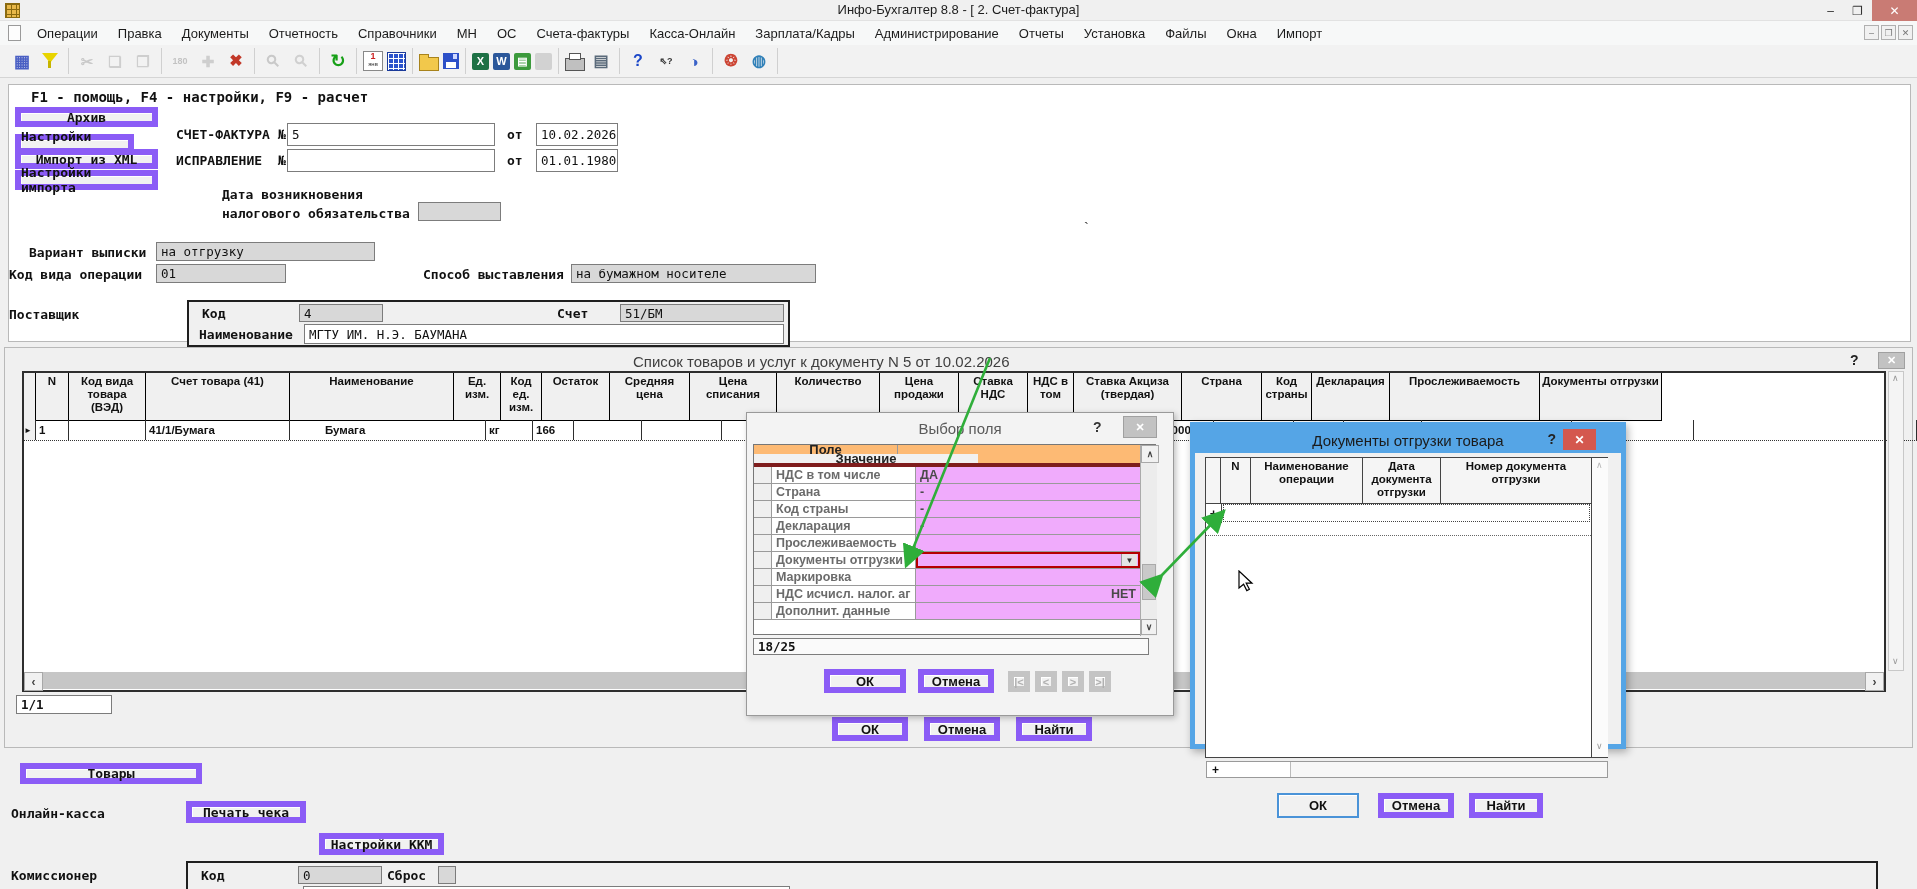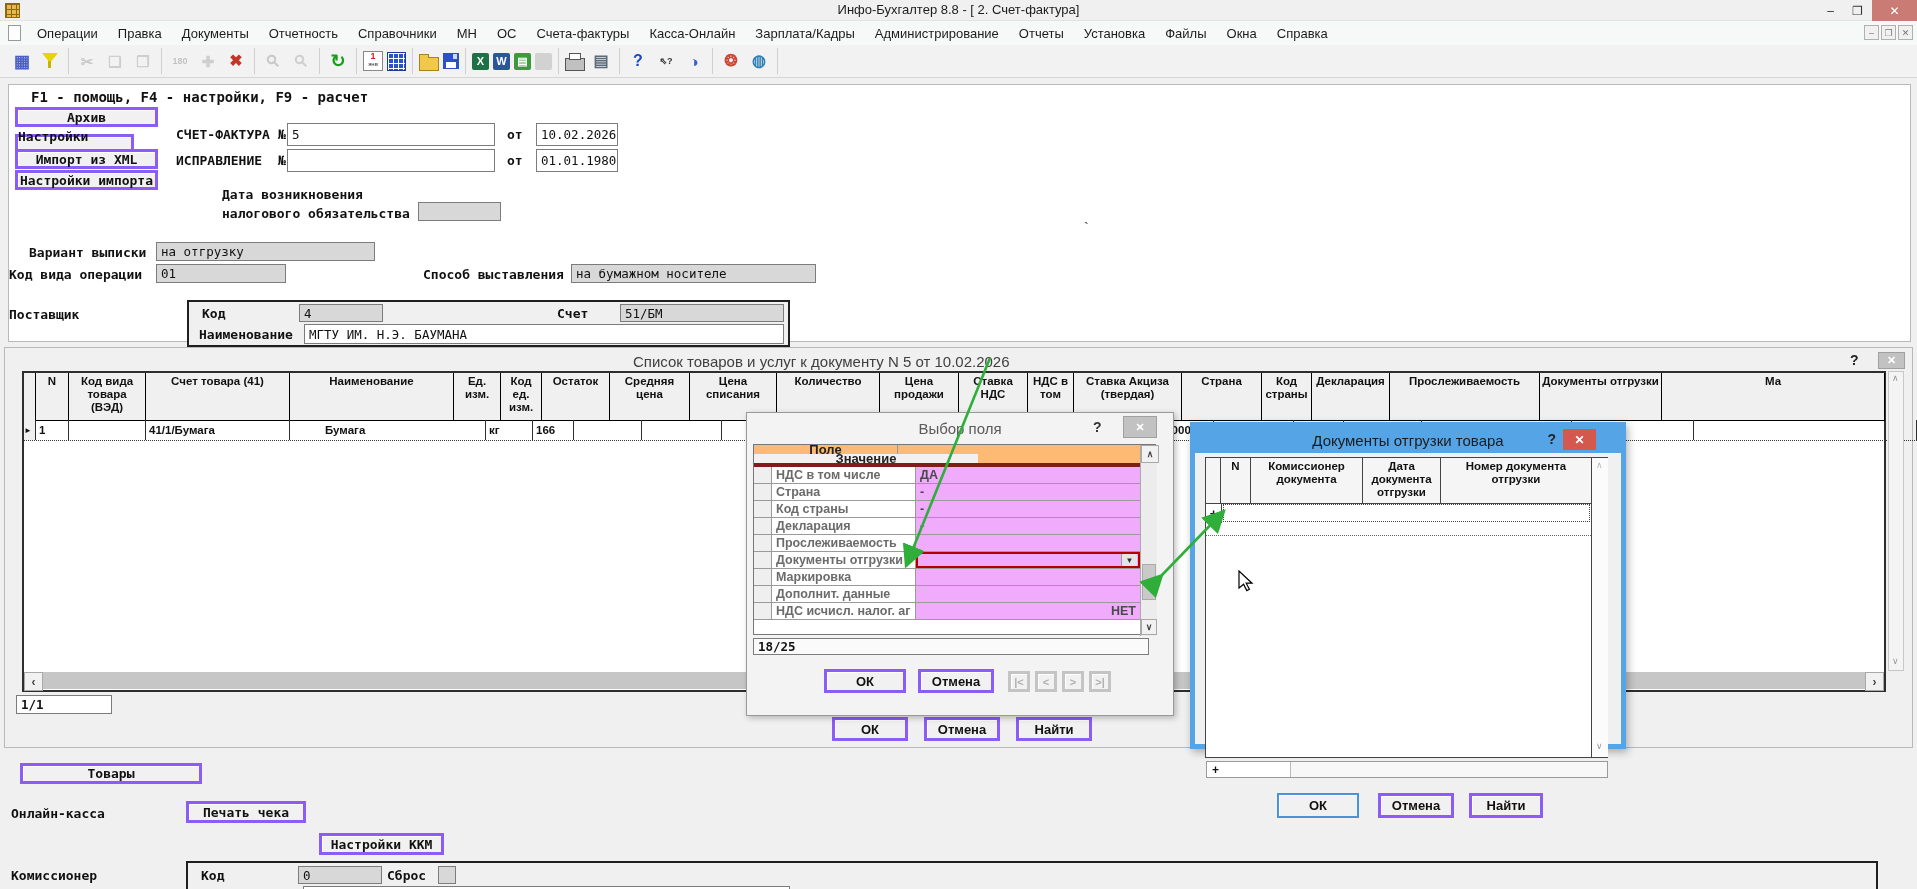--- a/index.html
+++ b/index.html
@@ -44,21 +44,21 @@
   .ic-printer{position:relative;width:18px;height:11px;background:#c0c0c0;border:1px solid #555;margin-top:6px;}
   .ic-printer::before{content:"";position:absolute;top:-6px;left:3px;width:10px;height:5px;background:#fff;border:1px solid #555;}
   .badge{color:#fff;font-weight:bold;font-size:11px;width:17px;height:17px;display:flex;align-items:center;
          justify-content:center;border-radius:2px;}
   .dim{opacity:.55;}
   
   .mlabel{font-family:"DejaVu Sans Mono",monospace;font-weight:bold;font-size:13px;color:#111;white-space:pre;}
   .field{border:1px solid #7c7c7c;background:#fff;font-family:"DejaVu Sans Mono",monospace;font-size:12.5px;
          display:flex;align-items:center;padding:0 4px;color:#111;white-space:pre;}
   .gray{background:#d8d8d8;}
-  .btn{background:#f1f1f1;border:3px solid #8b5cf6;display:flex;align-items:center;justify-content:center;
+  .btn{background:#f1f1f1;border:6px solid #8b5cf6;display:flex;align-items:center;justify-content:center;
        font-weight:bold;font-size:13px;color:#111;box-shadow:inset 1px 1px 0 #fff;}
   .mono{font-family:"DejaVu Sans Mono",monospace;}
   .gbox{border:2px solid #1f1f1f;background:#f0f0f0;}
   .panel{background:#ffffff;border:1px solid #b9b9b9;}
   
   .gt-frame{border:2px solid #2e2e2e;background:#fff;}
   .gt-header{position:absolute;left:0;top:0;height:47px;display:flex;background:#f0f0f0;border-bottom:1px solid #000;}
   .gt-hcell{border-right:1px solid #000;font-weight:bold;font-size:11.5px;text-align:center;display:flex;
             align-items:flex-start;justify-content:center;padding:2px 1px 0 1px;line-height:1.12;box-sizing:border-box;}
   .gt-row{position:absolute;left:0;top:47px;height:20px;display:flex;border-bottom:1px dotted #333;}
@@ -116,21 +116,21 @@
         <div class="menu-item">МН</div>
         <div class="menu-item">ОС</div>
         <div class="menu-item">Счета-фактуры</div>
         <div class="menu-item">Касса-Онлайн</div>
         <div class="menu-item">Зарплата/Кадры</div>
         <div class="menu-item">Администрирование</div>
         <div class="menu-item">Отчеты</div>
         <div class="menu-item">Установка</div>
         <div class="menu-item">Файлы</div>
         <div class="menu-item">Окна</div>
-        <div class="menu-item">Справка</div>
+        <div class="menu-item">Импорт</div>
       </div>
   </div>
   <div class="abs mdi-btn" style="left:1864px;">–</div>
   <div class="abs mdi-btn" style="left:1881px;">❐</div>
   <div class="abs mdi-btn" style="left:1898px;">✕</div>
 
   <div class="abs toolbar" id="tb-groups">
       <div class="tb-group">
         <span class="tb-icon" style="color: rgb(74, 95, 196); font-size: 17px; font-weight: bold;">▦</span>
         <span class="tb-icon ic-funnel">
@@ -247,21 +247,20 @@
           <div class="gt-hcell" style="width: 103px;">Количество</div>
           <div class="gt-hcell" style="width: 79px;">Цена продажи</div>
           <div class="gt-hcell" style="width: 69px;">Ставка НДС</div>
           <div class="gt-hcell" style="width: 46px;">НДС в том</div>
           <div class="gt-hcell" style="width: 108px;">Ставка Акциза (твердая)</div>
           <div class="gt-hcell" style="width: 80px;">Страна</div>
           <div class="gt-hcell" style="width: 50px;">Код страны</div>
           <div class="gt-hcell" style="width: 78px;">Декларация</div>
           <div class="gt-hcell" style="width: 150px;">Прослеживаемость</div>
           <div class="gt-hcell" style="width: 122px;">Документы отгрузки</div>
-          <div class="gt-hcell" style="width: 223px;">Ма</div>
         </div>
       <div class="gt-row" id="gt-row">
           <div class="gt-cell" style="width: 12px; background: rgb(240, 240, 240); padding: 0px; font-size: 8px;">►</div>
           <div class="gt-cell" style="width: 33px;">1</div>
           <div class="gt-cell" style="width: 77px;"></div>
           <div class="gt-cell" style="width: 144px;">41/1/Бумага</div>
           <div class="gt-cell" style="width: 164px; margin-left: 32px;">Бумага</div>
           <div class="gt-cell" style="width: 47px;">кг</div>
           <div class="gt-cell" style="width: 41px;">166</div>
           <div class="gt-cell" style="width: 68px;"></div>
@@ -357,27 +356,27 @@
               <div class="combo-btn">▼</div>
             </div>
           </div>
           <div class="fd-row">
             <div class="fd-sel"></div>
             <div class="fd-field">Маркировка</div>
             <div class="fd-val"></div>
           </div>
           <div class="fd-row">
             <div class="fd-sel"></div>
+            <div class="fd-field">НДС исчисл. налог. аг</div>
+            <div class="fd-val right">НЕТ</div>
+          </div>
+          <div class="fd-row">
+            <div class="fd-sel"></div>
             <div class="fd-field">Дополнит. данные</div>
             <div class="fd-val"></div>
-          </div>
-          <div class="fd-row">
-            <div class="fd-sel"></div>
-            <div class="fd-field">НДС исчисл. налог. аг</div>
-            <div class="fd-val right">НЕТ</div>
           </div>
         </div>
 
       <div class="abs" style="left:386px;top:0;width:17px;height:191px;background:#ececec;border-left:1px solid #aaa;">
         <div class="scroll-btn" style="width:16px;height:16px;font-size:9px;">∧</div>
         <div class="abs" style="left:1px;top:119px;width:14px;height:36px;background:#c9c9c9;border:1px solid #aaa;"></div>
         <div class="abs scroll-btn" style="left:0;top:174px;width:16px;height:16px;font-size:9px;">∨</div>
       </div>
     </div>
 
@@ -394,21 +393,21 @@
     <div class="sd-title" style="height:26px;position:relative;">
       <span>Документы отгрузки товара</span>
       <div class="abs" style="right:65px;top:4px;font-size:14px;font-weight:bold;color:#222;">?</div>
       <div class="abs red-x" style="right:25px;top:2px;width:33px;height:21px;">✕</div>
     </div>
 
     <div class="abs" style="left:10px;top:30px;width:403px;height:301px;border:1px solid #444;background:#fff;">
       <div style="display:flex;height:45px;background:#f5f5f5;border-bottom:1px solid #444;" id="sd-header">
           <div class="sd-hcell" style="width: 15px;"></div>
           <div class="sd-hcell" style="width: 30px;">N</div>
-          <div class="sd-hcell" style="width: 112px;">Комиссионер документа</div>
+          <div class="sd-hcell" style="width: 112px;">Наименование операции</div>
           <div class="sd-hcell" style="width: 78px;">Дата документа отгрузки</div>
           <div class="sd-hcell" style="width: 150px; border-right: none;">Номер документа отгрузки</div>
         </div>
 
       <div class="abs" style="left:0;top:45px;width:385px;height:20px;display:flex;">
         <div style="width:15px;border-right:1px solid #444;display:flex;align-items:center;justify-content:center;font-weight:bold;font-size:13px;">+</div>
         <div style="flex:1;border:1px dotted #444;margin:1px;"></div>
       </div>
       <div class="abs" style="left:0;top:77px;width:385px;border-top:1px dotted #666;"></div>
 

